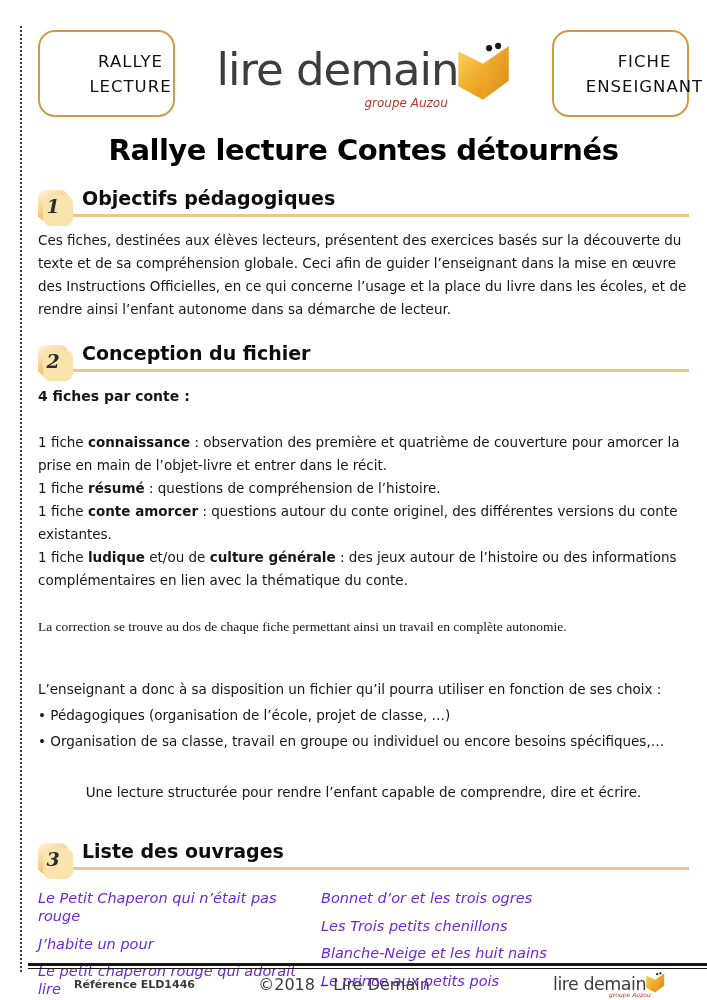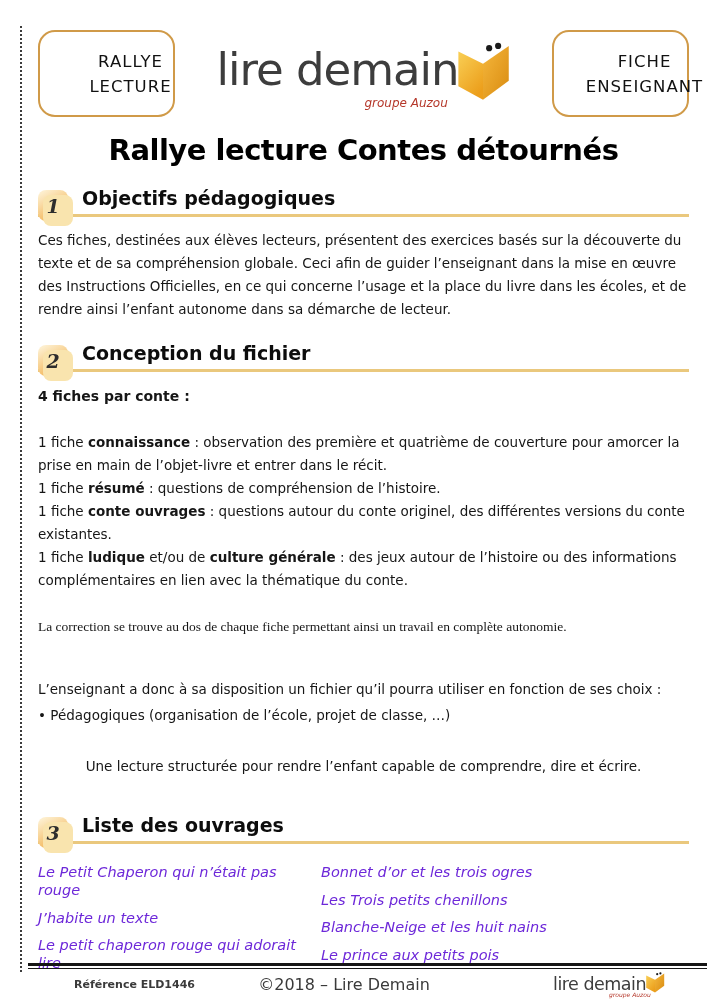--- a/index.html
+++ b/index.html
@@ -159,40 +159,41 @@
   <div class="sec-head sec2">
     <div class="badge">2</div>
     <div class="sec-title">Conception du fichier</div>
   </div>
 
   <p class="para intro-line">4 fiches par conte :</p>
 
   <div class="fiches">
     <p class="para"><span>1 fiche </span><b>connaissance</b><span> : observation des première et quatrième de couverture pour amorcer la prise en main de l’objet-livre et entrer dans le récit.</span></p>
     <p class="para"><span>1 fiche </span><b>résumé</b><span> : questions de compréhension de l’histoire.</span></p>
-    <p class="para"><span>1 fiche </span><b>conte ouvrages</b><span> : questions autour du conte originel, des différentes versions du conte existantes.</span></p>
+    <p class="para"><span>1 fiche </span><b>conte amorcer</b><span> : questions autour du conte originel, des différentes versions du conte existantes.</span></p>
     <p class="para"><span>1 fiche </span><b>ludique</b><span> et/ou de </span><b>culture générale</b><span> : des jeux autour de l’histoire ou des informations complémentaires en lien avec la thématique du conte.</span></p>
   </div>
 
   <p class="para correction">La correction se trouve au dos de chaque fiche permettant ainsi un travail en complète autonomie.</p>
 
   <p class="para choices-intro">L’enseignant a donc à sa disposition un fichier qu’il pourra utiliser en fonction de ses choix :</p>
   <p class="para bullet">• Pédagogiques (organisation de l’école, projet de classe, …)</p>
+  <p class="para bullet">• Organisation de sa classe, travail en groupe ou individuel ou encore besoins spécifiques,…</p>
 
   <p class="para closing">Une lecture structurée pour rendre l’enfant capable de comprendre, dire et écrire.</p>
 
   <div class="sec-head sec3">
     <div class="badge">3</div>
     <div class="sec-title">Liste des ouvrages</div>
   </div>
 
   <div class="books">
     <div class="bcol-left">
       <p>Le Petit Chaperon qui n’était pas rouge</p>
-      <p>J’habite un texte</p>
+      <p>J’habite un pour</p>
       <p>Le petit chaperon rouge qui adorait lire</p>
 
     </div>
     <div class="bcol-right">
       <p>Bonnet d’or et les trois ogres</p>
       <p>Les Trois petits chenillons</p>
       <p>Blanche-Neige et les huit nains</p>
       <p>Le prince aux petits pois</p>
 
     </div>

